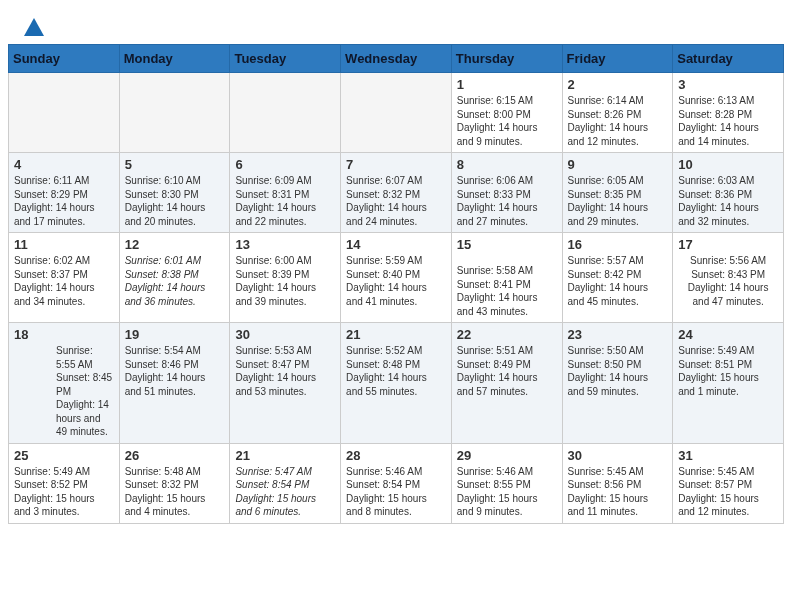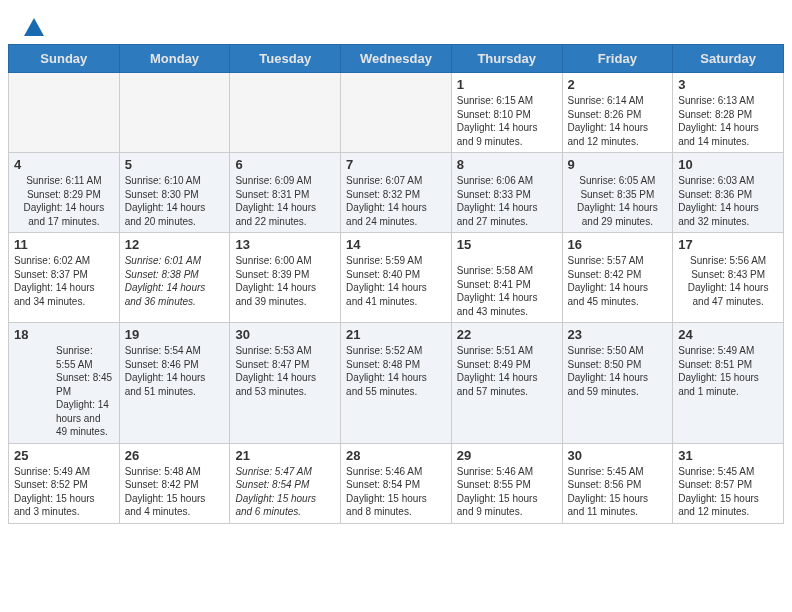--- a/index.html
+++ b/index.html
@@ -56,25 +56,25 @@
       color: #555;
     }
     table {
       width: calc(100% - 16px);
       margin: 0 8px 8px 8px;
       border-collapse: collapse;
       border: 1px solid #ccc;
     }
     th {
       background-color: #2e7abf;
-      color: #e5e5e5;
+      color: #0f172a;
       font-size: 13px;
       font-weight: bold;
       padding: 6px 4px;
-      text-align: center;
+      text-align: left;
       border: 1px solid #2469a8;
     }
     td {
       vertical-align: top;
       padding: 4px 5px;
       border: 1px solid #ccc;
       width: 14.28%;
       font-size: 10px;
       color: #333;
       background: #fff;
@@ -133,40 +133,40 @@
   </thead>
   <tbody id="calendar-body">
   <tr>
         <td class="empty"></td>
         <td class="empty"></td>
         <td class="empty"></td>
         <td class="empty"></td>
         <td>
           <span class="day-num">1</span>
           <div class="day-info" style="white-space: pre-line;">Sunrise: 6:15 AM
-Sunset: 8:10 PM
+Sunset: 8:00 PM
 Daylight: 14 hours and 9 minutes.</div>
         </td>
         <td>
           <span class="day-num">2</span>
           <div class="day-info" style="white-space: pre-line;">Sunrise: 6:14 AM
 Sunset: 8:26 PM
 Daylight: 14 hours and 12 minutes.</div>
         </td>
         <td>
           <span class="day-num">3</span>
           <div class="day-info" style="white-space: pre-line;">Sunrise: 6:13 AM
 Sunset: 8:28 PM
 Daylight: 14 hours and 14 minutes.</div>
         </td>
       </tr>
       <tr>
         <td>
           <span class="day-num">4</span>
-          <div class="day-info" style="white-space: pre-line; text-align: center;">Sunrise: 6:11 AM
+          <div class="day-info" style="white-space: pre-line;">Sunrise: 6:11 AM
 Sunset: 8:29 PM
 Daylight: 14 hours and 17 minutes.</div>
         </td>
         <td>
           <span class="day-num">5</span>
           <div class="day-info" style="white-space: pre-line;">Sunrise: 6:10 AM
 Sunset: 8:30 PM
 Daylight: 14 hours and 20 minutes.</div>
         </td>
         <td>
@@ -182,21 +182,21 @@
 Daylight: 14 hours and 24 minutes.</div>
         </td>
         <td>
           <span class="day-num">8</span>
           <div class="day-info" style="white-space: pre-line;">Sunrise: 6:06 AM
 Sunset: 8:33 PM
 Daylight: 14 hours and 27 minutes.</div>
         </td>
         <td>
           <span class="day-num">9</span>
-          <div class="day-info" style="white-space: pre-line; text-align: center;">Sunrise: 6:05 AM
+          <div class="day-info" style="white-space: pre-line;">Sunrise: 6:05 AM
 Sunset: 8:35 PM
 Daylight: 14 hours and 29 minutes.</div>
         </td>
         <td>
           <span class="day-num">10</span>
           <div class="day-info" style="white-space: pre-line;">Sunrise: 6:03 AM
 Sunset: 8:36 PM
 Daylight: 14 hours and 32 minutes.</div>
         </td>
       </tr>
@@ -291,21 +291,21 @@
       <tr>
         <td>
           <span class="day-num">25</span>
           <div class="day-info" style="white-space: pre-line;">Sunrise: 5:49 AM
 Sunset: 8:52 PM
 Daylight: 15 hours and 3 minutes.</div>
         </td>
         <td>
           <span class="day-num">26</span>
           <div class="day-info" style="white-space: pre-line;">Sunrise: 5:48 AM
-Sunset: 8:42 PM
+Sunset: 8:32 PM
 Daylight: 15 hours and 4 minutes.</div>
         </td>
         <td>
           <span class="day-num">21</span>
           <div class="day-info" style="white-space: pre-line; font-style: italic;">Sunrise: 5:47 AM
 Sunset: 8:54 PM
 Daylight: 15 hours and 6 minutes.</div>
         </td>
         <td>
           <span class="day-num">28</span>

